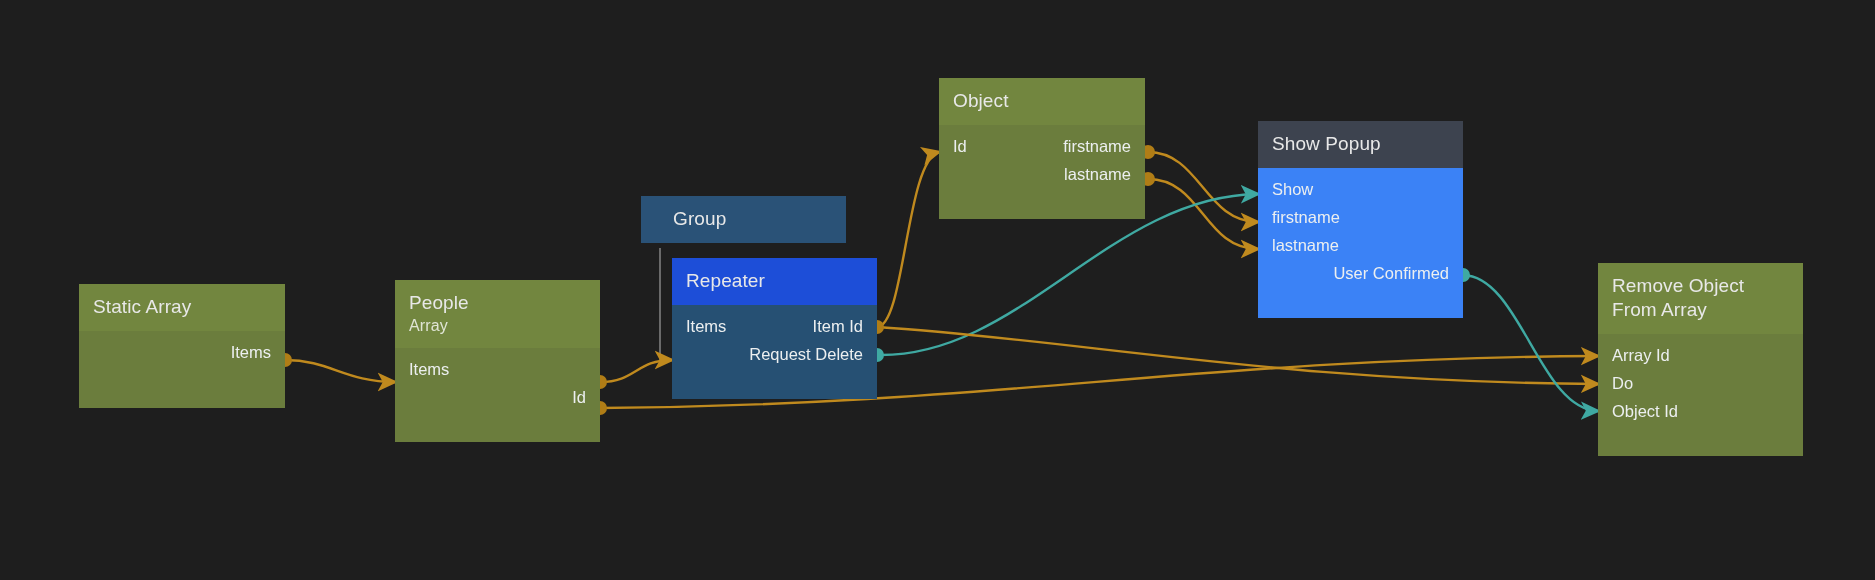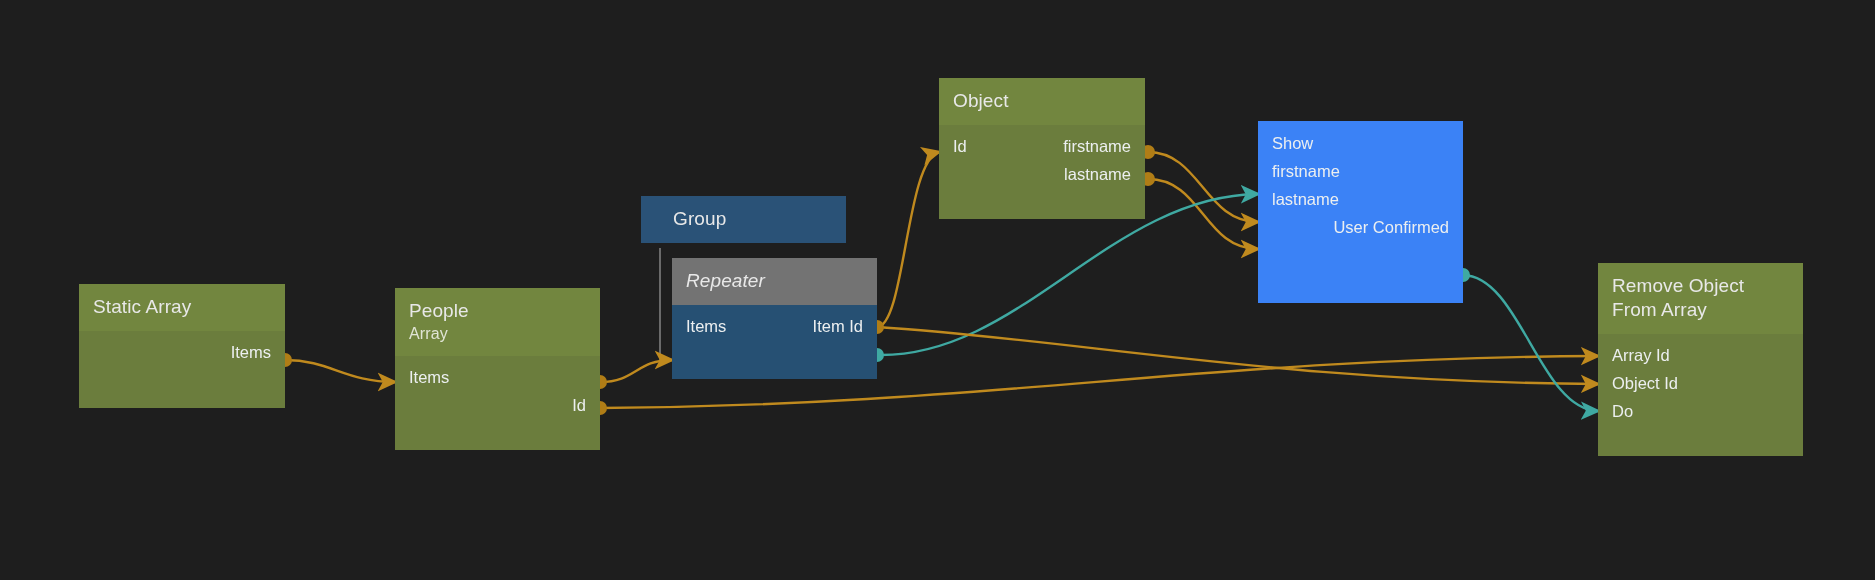--- a/index.html
+++ b/index.html
@@ -56,21 +56,21 @@
     align-items: center;
     font-size: 16.5px;
     color: #eceff0;
   }
   .port-row.in  { justify-content: flex-start; padding-left: 14px; }
   .port-row.out { justify-content: flex-end;  padding-right: 14px; }
 
   
   .green .node-header { background: #72863f; }
   .green .node-body   { background: #6b7d3d; }
-  .blue  .node-header { background: #737373; font-style: italic; }
+  .blue  .node-header { background: #1d4ed8; }
   .blue  .node-body   { background: #265073; }
   .blue-only .node-header { background: #2a5277; padding-left: 32px; }
   .gray  .node-header { background: #3d434f; }
   .gray  .node-body   { background: #3b82f6; }
 </style>
 </head>
 <body>
 
 <div id="canvas">
   <svg id="edges">
@@ -116,21 +116,21 @@
     <div class="node-header">
       <span>Static Array</span>
     </div>
     <div class="node-body">
       <div class="port-row out">
         <span>Items</span>
       </div>
     </div>
   </div>
 
-  <div class="node green" style="left:395px; top:288px; width:205px; height:148px;">
+  <div class="node green" style="left:395px; top:280px; width:205px; height:148px;">
     <div class="node-header">
       <span>People</span>
       <span class="subtitle">Array</span>
     </div>
     <div class="node-body">
       <div class="port-row in">
         <span>Items</span>
       </div>
       <div class="port-row out">
         <span>Id</span>
@@ -148,20 +148,23 @@
     <div class="node-header">
       <span>Repeater</span>
     </div>
     <div class="node-body">
       <div class="port-row in">
         <span>Items</span>
       </div>
       <div class="port-row out" style="margin-top:-28px;text-align:right;">
         <span>Item Id</span>
       </div>
+      <div class="port-row out">
+        <span>Request Delete</span>
+      </div>
     </div>
   </div>
 
   <div class="node green" style="left:939px; top:78px; width:206px; height:126px;">
     <div class="node-header">
       <span>Object</span>
     </div>
     <div class="node-body">
       <div class="port-row in">
         <span>Id</span>
@@ -169,20 +172,23 @@
       <div class="port-row out" style="margin-top:-28px;">
         <span>firstname</span>
       </div>
       <div class="port-row out">
         <span>lastname</span>
       </div>
     </div>
   </div>
 
   <div class="node gray" style="left:1258px; top:121px; width:205px; height:182px;">
+    <div class="node-header">
+      <span>Show Popup</span>
+    </div>
     <div class="node-body">
       <div class="port-row in">
         <span>Show</span>
       </div>
       <div class="port-row in">
         <span>firstname</span>
       </div>
       <div class="port-row in">
         <span>lastname</span>
       </div>
@@ -194,20 +200,20 @@
 
   <div class="node green" style="left:1598px; top:263px; width:205px; height:175px;">
     <div class="node-header">
       <span>Remove Object From Array</span>
     </div>
     <div class="node-body">
       <div class="port-row in">
         <span>Array Id</span>
       </div>
       <div class="port-row in">
+        <span>Do</span>
+      </div>
+      <div class="port-row in">
         <span>Object Id</span>
       </div>
-      <div class="port-row in">
-        <span>Do</span>
-      </div>
     </div>
   </div>
 </div>
 
 </body></html>

